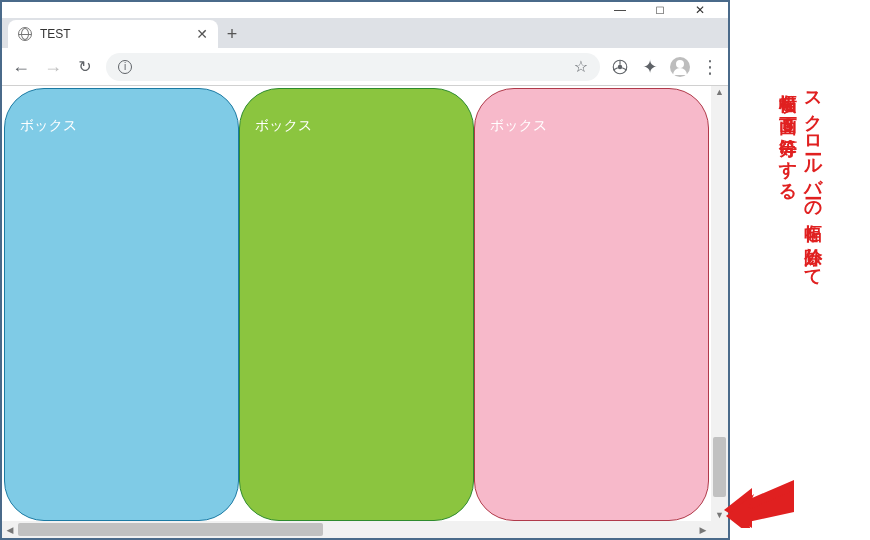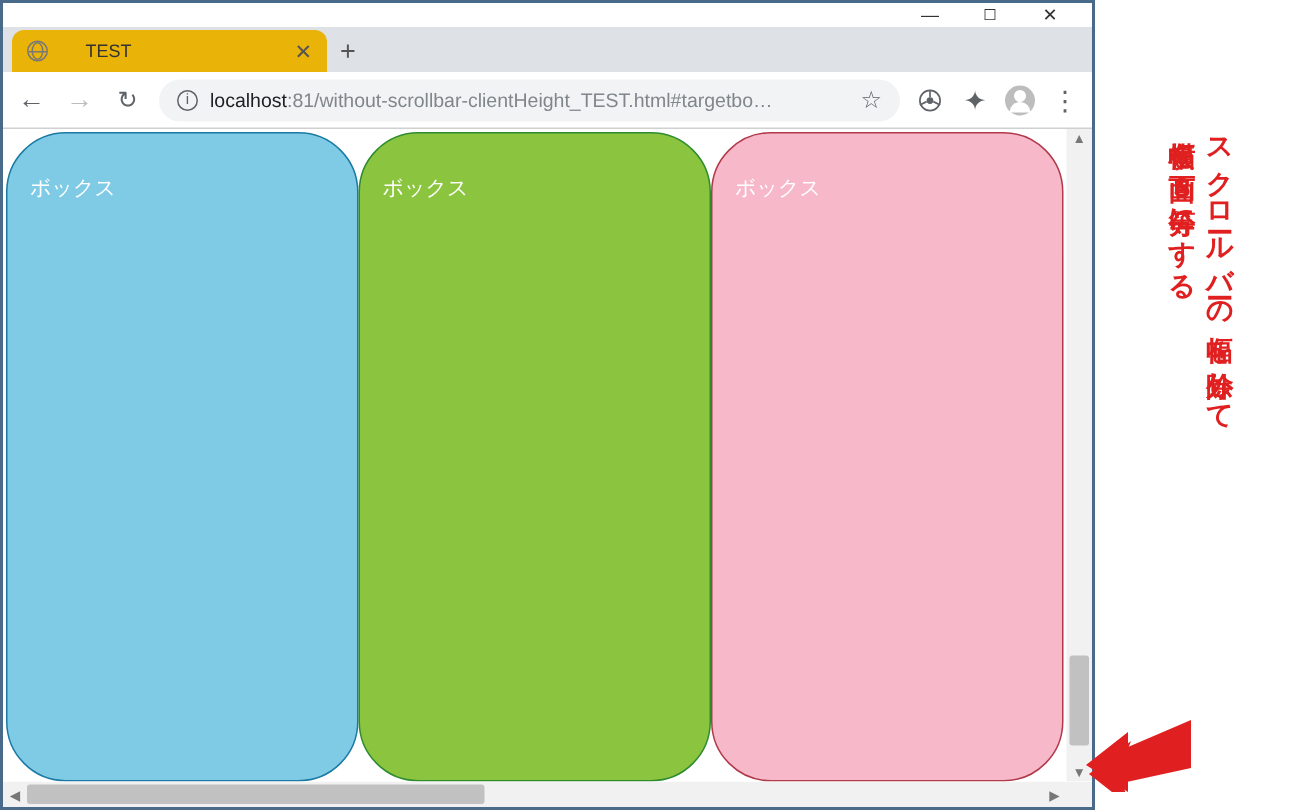--- a/index.html
+++ b/index.html
@@ -27,30 +27,30 @@
   .win-btn.maxi { font-size: 10px; }
 
   .tabbar {
     height: 30px;
     background: #dee1e6;
     display: flex;
     align-items: flex-end;
     padding-left: 6px;
   }
   .tab {
-    background: #eab308;
+    background: #ffffff;
     height: 28px;
     min-width: 210px;
     border-radius: 8px 8px 0 0;
     display: flex;
     align-items: center;
     padding: 0 10px;
     font-size: 12px;
     color: #333;
-    gap: 25px;
+    gap: 8px;
   }
   .globe-icon {
     width: 14px; height: 14px;
     border: 1px solid #777;
     border-radius: 50%;
     position: relative;
     flex-shrink: 0;
   }
   .globe-icon::before {
     content: "";
@@ -237,23 +237,20 @@
     </div>
     <div class="newtab">+</div>
   </div>
 
   <div class="toolbar">
     <div class="nav-btn">←</div>
     <div class="nav-btn fwd">→</div>
     <div class="nav-btn reload">↻</div>
     <div class="omnibox">
       <span class="info-icon">i</span>
-      <span>
-        <span class="url-host">localhost</span><span class="url-rest">:81/without-scrollbar-clientHeight_TEST.html#targetbo…</span>
-      </span>
       <span class="star">☆</span>
     </div>
     <div class="ext-icon">
       <svg viewBox="0 0 24 24">
           <circle cx="12" cy="12" r="9" fill="none" stroke="#5f6368" stroke-width="1.5"></circle>
           <circle cx="12" cy="12" r="3" fill="#5f6368"></circle>
           <path d="M12 3 L12 9 M3 16 L9 13 M21 16 L15 13" stroke="#5f6368" stroke-width="1.5"></path>
         </svg>
     </div>
     <div class="puzzle-icon">✦</div>

